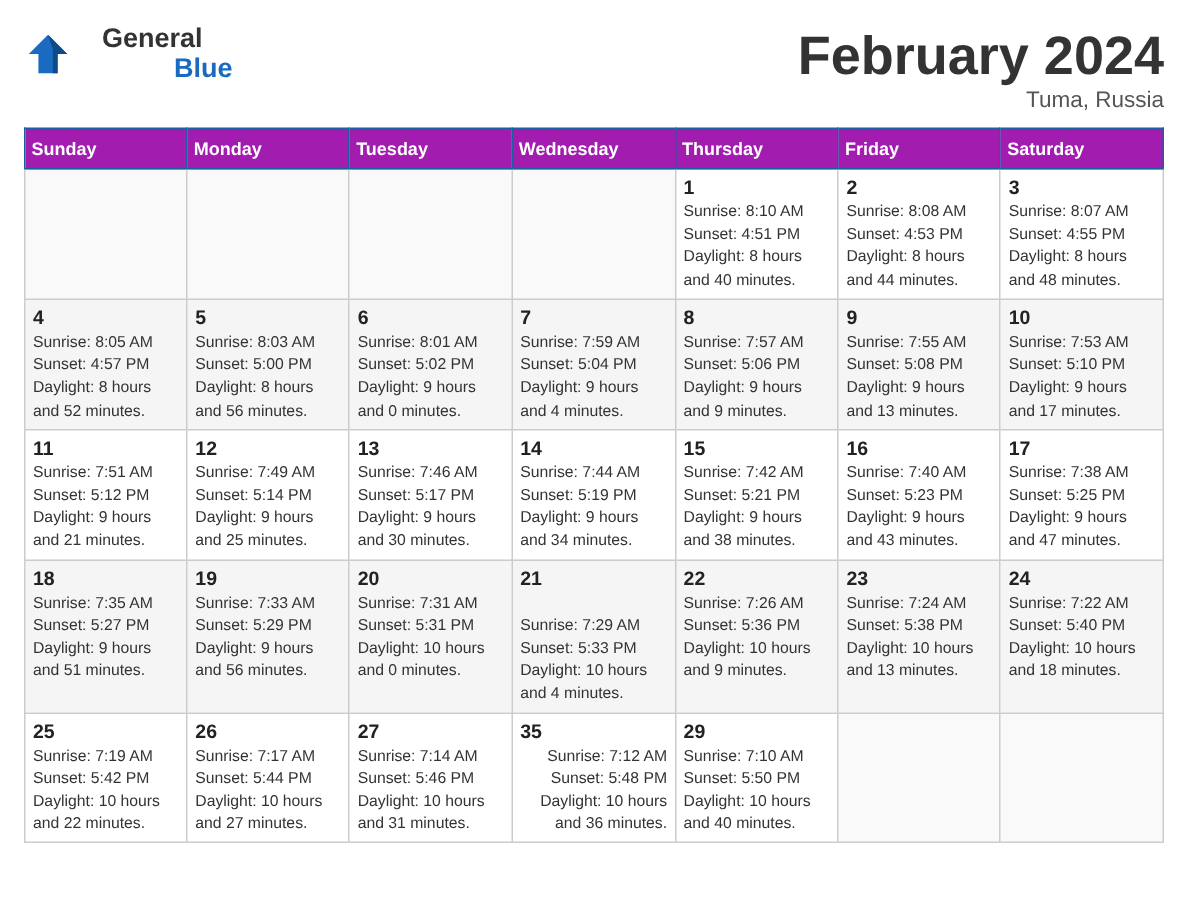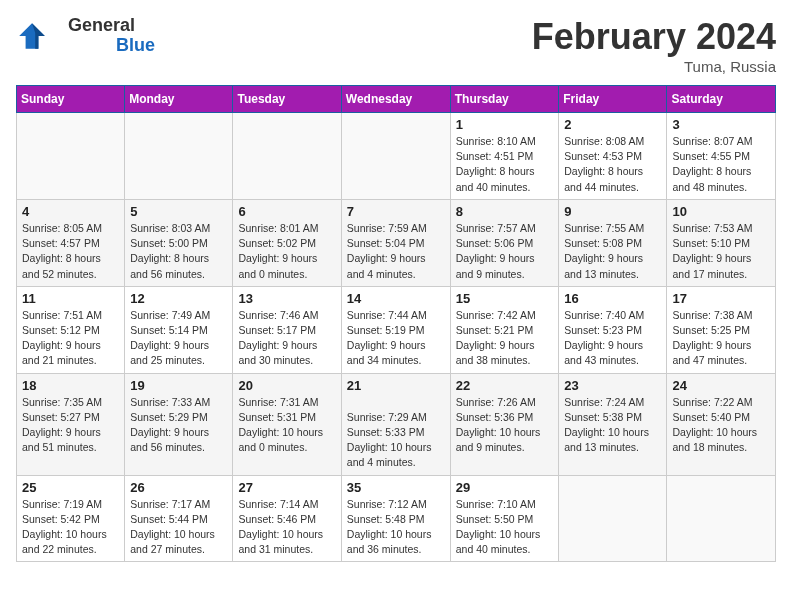--- a/index.html
+++ b/index.html
@@ -287,21 +287,21 @@
 Daylight: 10 hours and 27 minutes.</div>
         </td>
         <td>
           <div class="day-num">27</div>
           <div class="day-info" style="white-space: pre-line;">Sunrise: 7:14 AM
 Sunset: 5:46 PM
 Daylight: 10 hours and 31 minutes.</div>
         </td>
         <td>
           <div class="day-num">35</div>
-          <div class="day-info" style="white-space: pre-line;">Sunrise: 7:12 AM
+          <div class="day-info" style="white-space: pre-line; text-align: right;">Sunrise: 7:12 AM
 Sunset: 5:48 PM
 Daylight: 10 hours and 36 minutes.</div>
         </td>
         <td>
           <div class="day-num">29</div>
           <div class="day-info" style="white-space: pre-line;">Sunrise: 7:10 AM
 Sunset: 5:50 PM
 Daylight: 10 hours and 40 minutes.</div>
         </td>
         <td class="empty"></td>

